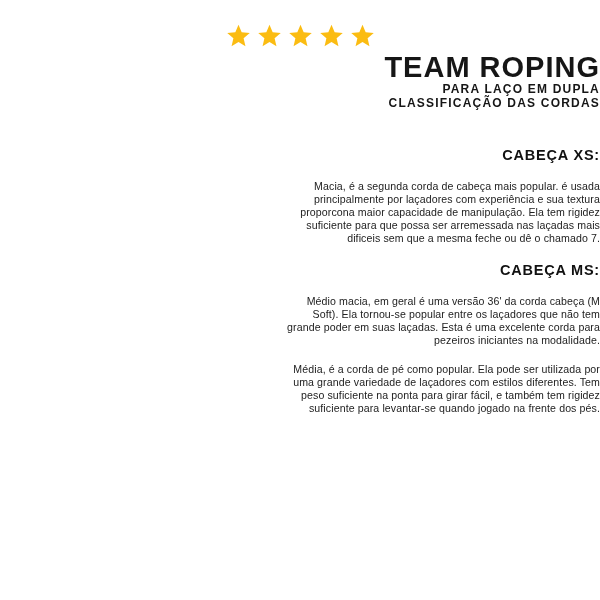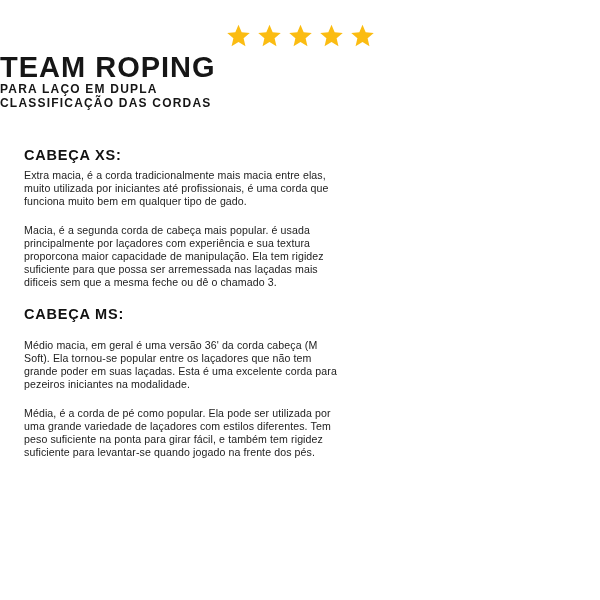--- a/index.html
+++ b/index.html
@@ -4,21 +4,21 @@
 <style>
   html, body { margin: 0; padding: 0; }
   body {
     width: 600px; height: 600px;
     background: #ffffff;
     font-family: "Liberation Sans", "DejaVu Sans", sans-serif;
     overflow: hidden;
   }
   .page {
     width: 600px; height: 600px;
-    text-align: left;
+    text-align: right;
     color: #1b1b1b;
   }
   .stars-row {
     padding-top: 23px;
     display: flex;
     justify-content: center;
     gap: 4px;
   }
   .star-icon { width: 27px; height: 26px; display: block; }
   .page-title {
@@ -78,31 +78,28 @@
   </div>
 
   <div class="page-title">TEAM ROPING</div>
   <div class="page-subtitle">PARA LAÇO EM DUPLA</div>
   <div class="page-subtitle">CLASSIFICAÇÃO DAS CORDAS</div>
 
   <div class="sections">
 
     <div class="section">
       <div class="section-title">CABEÇA XS:</div>
-      <div class="section-body">Extra macia, é a corda tradicionalmente mais macia entre elas,
-muito utilizada por iniciantes até profissionais, é uma corda que
-funciona muito bem em qualquer tipo de gado.</div>
     </div>
 
     <div class="section">
       <div class="section-body">Macia, é a segunda corda de cabeça mais popular. é usada
 principalmente por laçadores com experiência e sua textura
 proporcona maior capacidade de manipulação. Ela tem rigidez
 suficiente para que possa ser arremessada nas laçadas mais
-dificeis sem que a mesma feche ou dê o chamado 3.</div>
+dificeis sem que a mesma feche ou dê o chamado 7.</div>
     </div>
 
     <div class="section">
       <div class="section-title">CABEÇA MS:</div>
     </div>
 
     <div class="section">
       <div class="section-body">Médio macia, em geral é uma versão 36' da corda cabeça (M
 Soft). Ela tornou-se popular entre os laçadores que não tem
 grande poder em suas laçadas. Esta é uma excelente corda para

